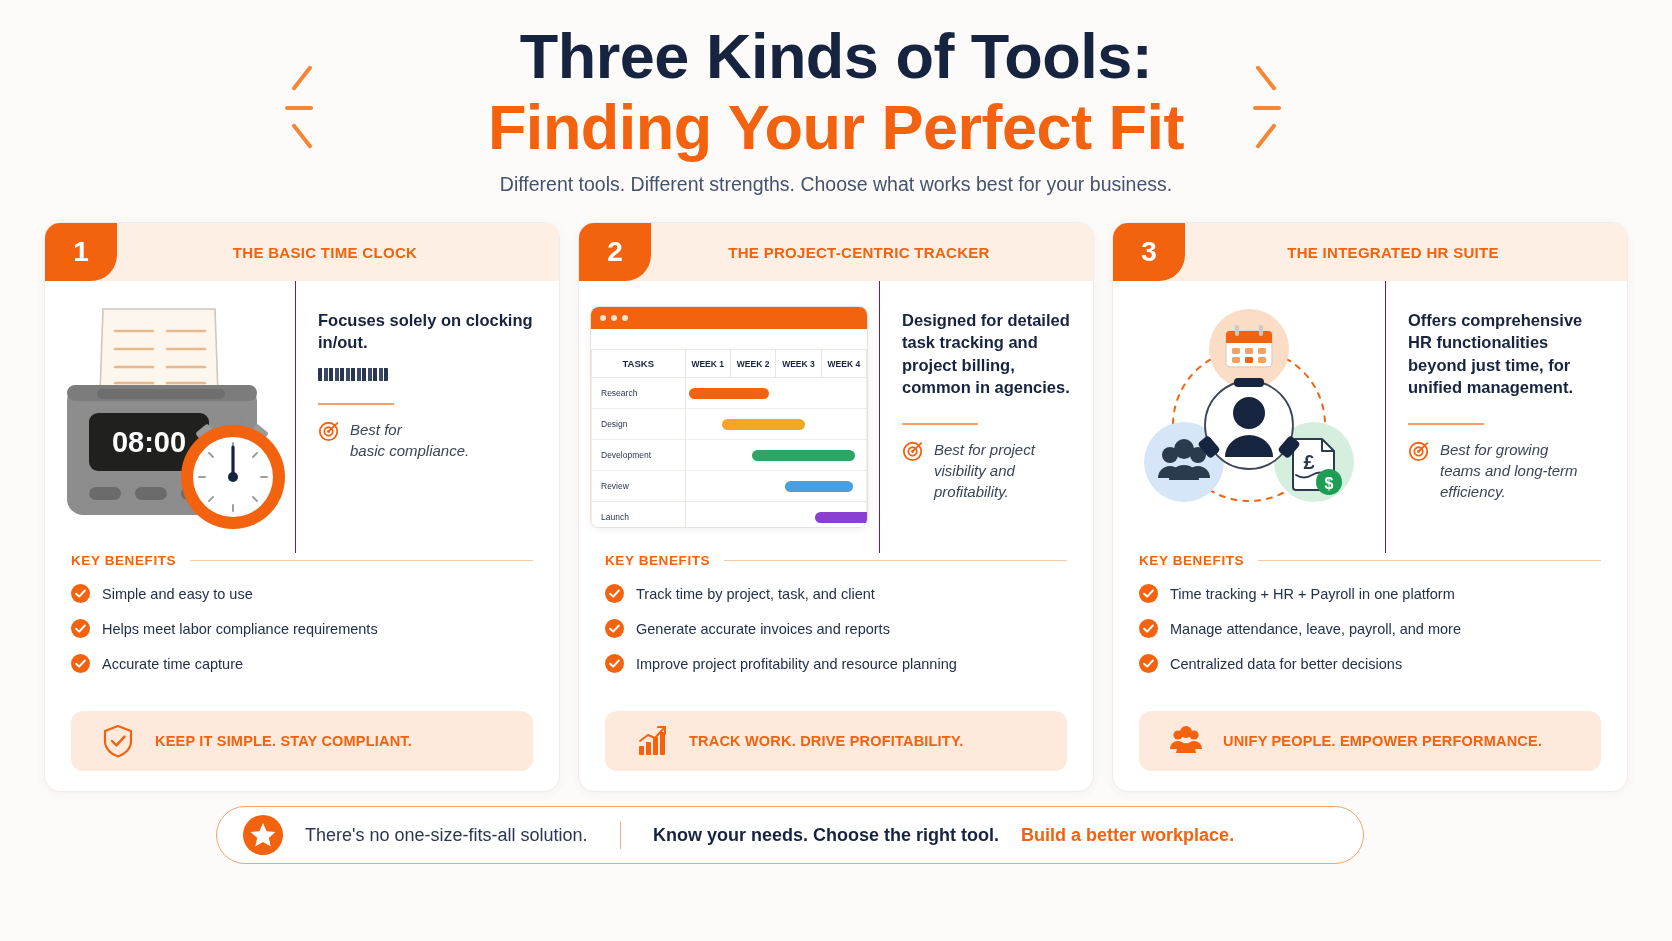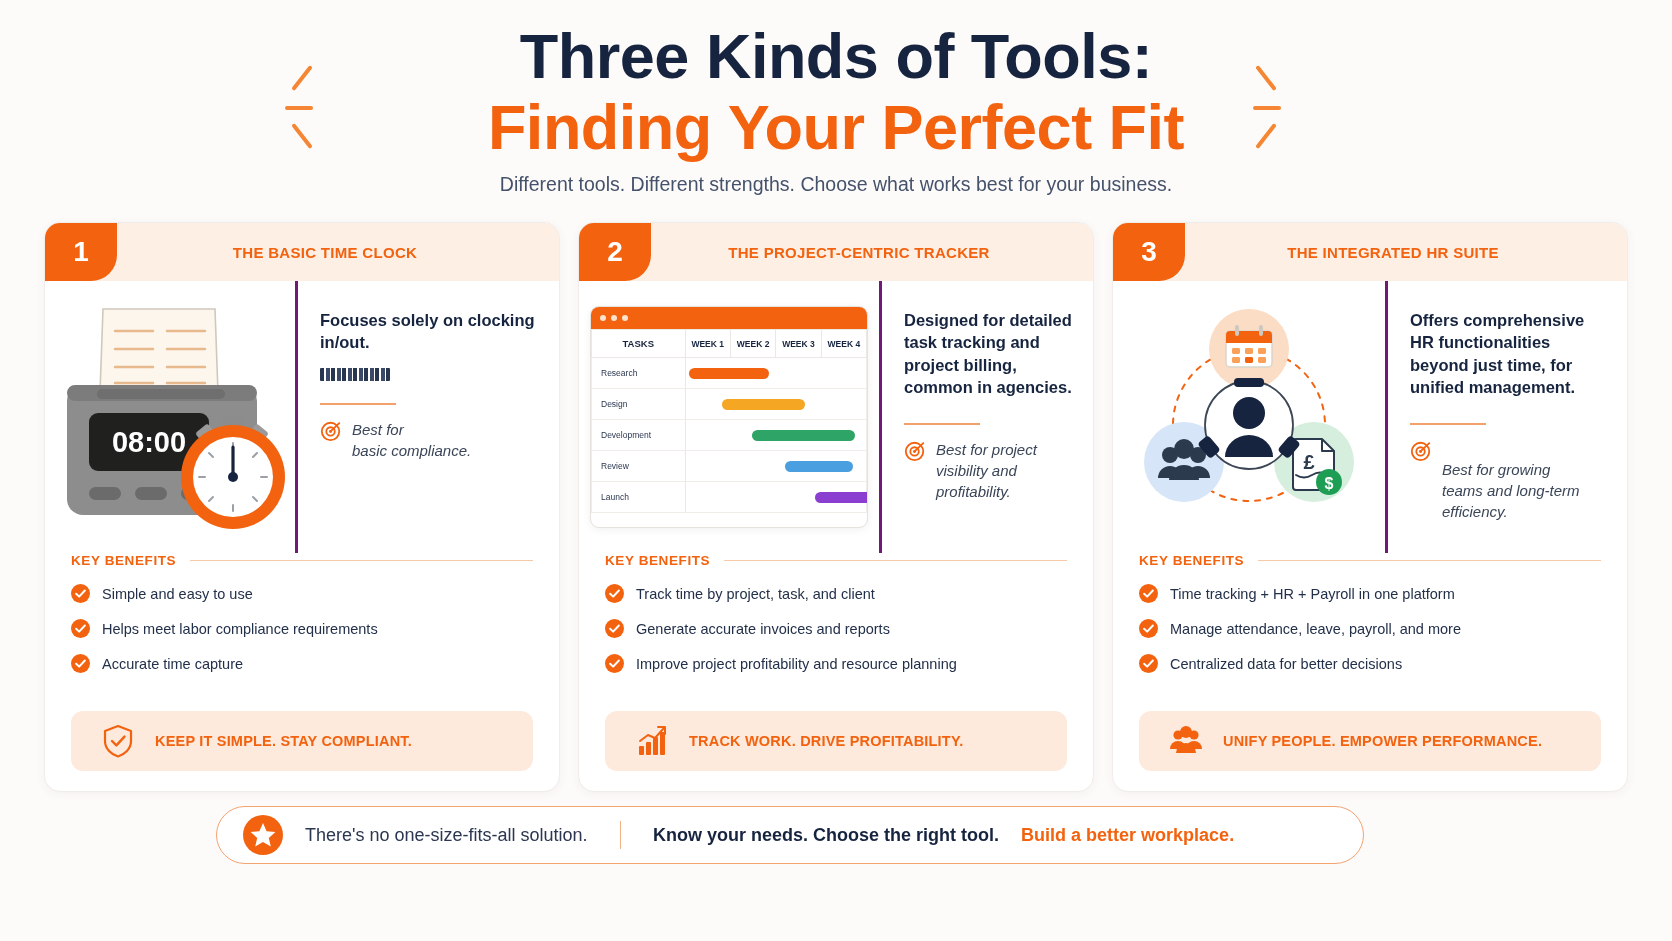--- a/index.html
+++ b/index.html
@@ -60,21 +60,21 @@
     width: 100%; text-align: center; padding-left: 46px;
     font-size: 15px; font-weight: 800; color: #f2620f; letter-spacing: 0.3px;
   }
 
   .card-body { position: relative; height: 272px; display: flex; }
   .visual { position: relative; width: 250px; display:flex; align-items:center; justify-content:center; }
   .card2 .visual { width: 300px; }
   .card3 .visual { width: 272px; }
   .desc {
     position: relative; flex: 1; padding: 28px 18px 0 22px;
-    border-left: 3px solid #701a75;
+    border-left: 1px solid #701a75;
   }
   .desc-head { font-size: 16.5px; font-weight: 800; color: #16243f; line-height: 1.36; }
   .desc-rule { width: 76px; height: 2px; background: #f3a16a; margin: 18px 0 14px 0; }
   .desc-best { display: flex; gap: 10px; align-items: flex-start; font-style: italic; }
   .desc-best-text { font-size: 15px; color: #3a4558; line-height: 1.42; }
   .glitch {
     display:inline-block; margin-top:14px; height: 13px; width: 70px;
     background: repeating-linear-gradient(90deg,#16243f 0 4px,#ffffff 4px 6px,#2a3a5c 6px 10px,#ffffff 10px 11px);
     opacity: .92; border-radius: 1px;
   }
@@ -119,21 +119,21 @@
   .gantt {
     position: relative; width: 278px; height: 222px;
     background: #fff; border: 1px solid #e6e2de; border-radius: 9px;
     overflow: hidden; box-shadow: 0 2px 8px rgba(0,0,0,.06);
   }
   .gantt-bar {
     height: 22px; background: #f2620f; display: flex; align-items: center;
     padding-left: 9px; gap: 5px;
   }
   .gantt-dot { width: 6px; height: 6px; border-radius: 50%; background: #ffe2cd; }
-  .gantt-table { width: 100%; border-collapse: collapse; table-layout: fixed; }
+  .gantt-table { width: 100%; border-collapse: collapse; table-layout: fixed; margin-top: 20px; }
   .gantt-table th {
     font-size: 8.5px; font-weight: 800; color: #16243f;
     padding: 8px 0; border: 1px solid #ebe7e3; background: #fff;
   }
   .gantt-table th.tasks { font-size: 9.5px; }
   .gantt-table td {
     height: 31px; border: 1px solid #f0ecE8; position: relative; background: #fff;
   }
   .gantt-table td.tlabel {
     font-size: 8.5px; color: #2b3750; padding-left: 9px; border-right:1px solid #ebe7e3;
@@ -457,21 +457,21 @@
         <div class="desc">
           <div class="desc-head">Offers comprehensive HR functionalities beyond just time, for unified management.</div>
           <div class="desc-rule" style="margin-top:24px;"></div>
           <div class="desc-best">
             <svg class="target" viewBox="0 0 24 24">
               <circle cx="11.5" cy="12.5" r="9.5" fill="none" stroke="#f2620f" stroke-width="2"></circle>
               <circle cx="11.5" cy="12.5" r="4.6" fill="none" stroke="#f2620f" stroke-width="2"></circle>
               <circle cx="11.5" cy="12.5" r="1.6" fill="#f2620f"></circle>
               <line x1="11.5" y1="12.5" x2="21" y2="3.5" stroke="#f2620f" stroke-width="2" stroke-linecap="round"></line>
             </svg>
-            <div class="desc-best-text" style="white-space:pre-line;margin-top:20px;">Best for growing
+            <div class="desc-best-text" style="white-space:pre-line;">Best for growing
 teams and long-term
 efficiency.</div>
           </div>
         </div>
       </div>
 
       <div class="kb">
         <div class="kb-head">
           <div class="kb-title">KEY BENEFITS</div>
           <div class="kb-line"></div>

